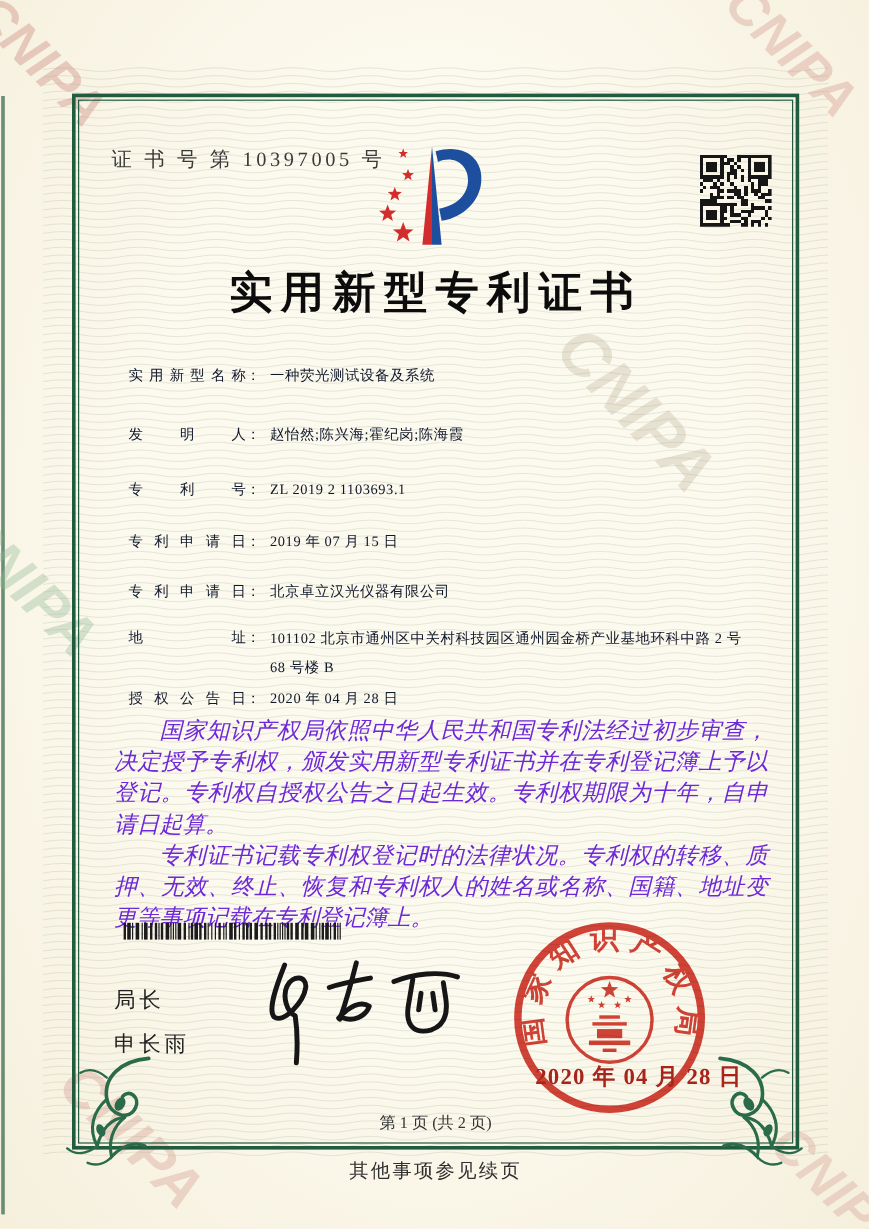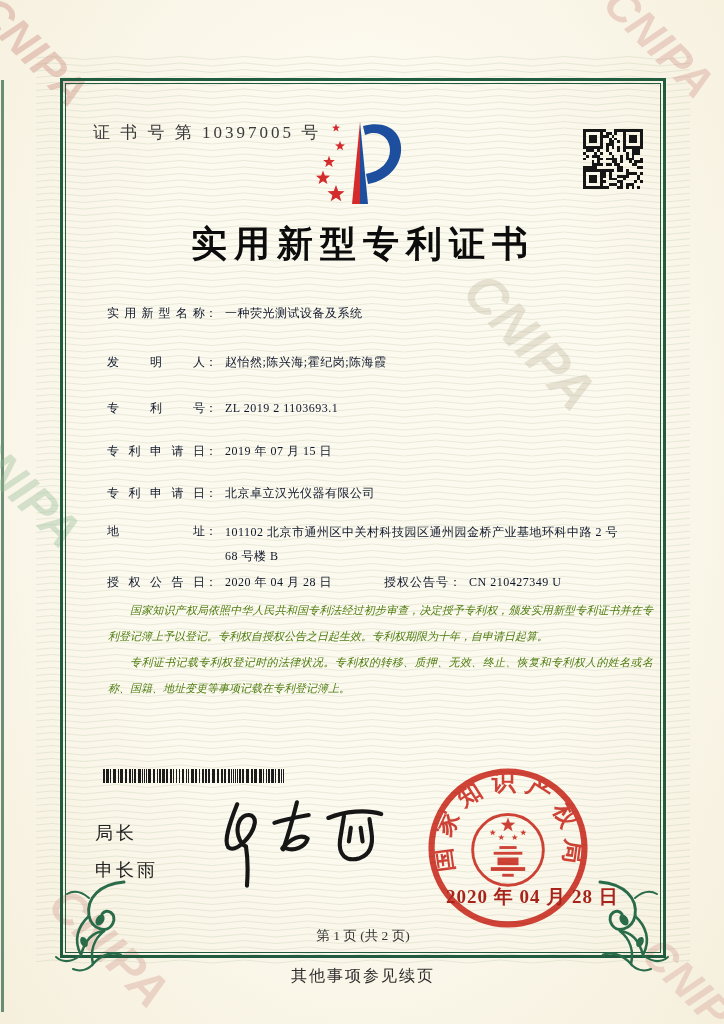--- a/index.html
+++ b/index.html
@@ -28,21 +28,21 @@
   .title{left:63px;top:220px;width:600px;text-align:center;
          font-size:36px;font-weight:bold;color:#0c0c0c;letter-spacing:7px;}
 
   .row{left:107px;width:560px;font-size:12px;color:#0f172a;line-height:22px;}
   .lbl{display:inline-block;width:98px;text-align:justify;text-align-last:justify;vertical-align:top;}
   .colon{vertical-align:top;}
   .val{margin-left:8px;vertical-align:top;letter-spacing:.5px;}
   .row-addr .val{display:inline-block;width:398px;line-height:24px;}
   .grant-no{position:absolute;left:277px;top:0;white-space:nowrap;}
 
-  .paras{left:108px;top:597px;width:545px;font-size:11px;line-height:26px;color:#4d7c0f;
+  .paras{left:95px;top:597px;width:545px;font-size:19px;line-height:26px;color:#6d28d9;
          font-style:italic;}
   .paras p{margin:0;text-indent:2em;text-align:justify;}
 
   #barcode{left:103px;top:769px;width:188px;height:14px;font-size:0;}
   #barcode span{display:inline-block;height:100%;background:#1c1c1c;}
 
   .director-title{left:95px;top:821px;font-size:18px;color:#222;letter-spacing:3px;text-align:center;}
   .director-name{left:95px;top:858px;font-size:18px;color:#222;letter-spacing:3px;}
   #signature{left:196px;top:789px;}
 
@@ -503,21 +503,20 @@
   <span class="lbl">专利申请日</span><span class="colon">：</span><span class="val">2019 年 07 月 15 日</span>
 </div>
 <div class="abs row" style="top:482px">
   <span class="lbl">专利申请日</span><span class="colon">：</span><span class="val">北京卓立汉光仪器有限公司</span>
 </div>
 <div class="abs row row-addr" style="top:520px">
   <span class="lbl">地址</span><span class="colon">：</span><span class="val">101102 北京市通州区中关村科技园区通州园金桥产业基地环科中路 2 号 68 号楼 B</span>
 </div>
 <div class="abs row" style="top:571px">
   <span class="lbl">授权公告日</span><span class="colon">：</span><span class="val">2020 年 04 月 28 日</span>
-  <span class="grant-no"><span class="lbl" style="width:auto;letter-spacing:1px;">授权公告号</span><span class="colon">：</span><span class="val">CN 210427349 U</span></span>
 </div>
 
 <div class="abs paras">
   <p>国家知识产权局依照中华人民共和国专利法经过初步审查，决定授予专利权，颁发实用新型专利证书并在专利登记簿上予以登记。专利权自授权公告之日起生效。专利权期限为十年，自申请日起算。</p>
   <p>专利证书记载专利权登记时的法律状况。专利权的转移、质押、无效、终止、恢复和专利权人的姓名或名称、国籍、地址变更等事项记载在专利登记簿上。</p>
 </div>
 
 <div id="barcode" class="abs"><span style="width: 2px; margin-right: 1px;"></span><span style="width: 3px; margin-right: 1px;"></span><span style="width: 1px; margin-right: 2px;"></span><span style="width: 3px; margin-right: 2px;"></span><span style="width: 1px; margin-right: 1px;"></span><span style="width: 3px; margin-right: 2px;"></span><span style="width: 2px; margin-right: 2px;"></span><span style="width: 2px; margin-right: 1px;"></span><span style="width: 1px; margin-right: 1px;"></span><span style="width: 2px; margin-right: 2px;"></span><span style="width: 3px; margin-right: 1px;"></span><span style="width: 1px; margin-right: 1px;"></span><span style="width: 1px; margin-right: 1px;"></span><span style="width: 1px; margin-right: 1px;"></span><span style="width: 3px; margin-right: 2px;"></span><span style="width: 2px; margin-right: 2px;"></span><span style="width: 1px; margin-right: 1px;"></span><span style="width: 2px; margin-right: 1px;"></span><span style="width: 3px; margin-right: 1px;"></span><span style="width: 2px; margin-right: 2px;"></span><span style="width: 2px; margin-right: 1px;"></span><span style="width: 1px; margin-right: 2px;"></span><span style="width: 1px; margin-right: 2px;"></span><span style="width: 1px; margin-right: 2px;"></span><span style="width: 2px; margin-right: 2px;"></span><span style="width: 1px; margin-right: 1px;"></span><span style="width: 1px; margin-right: 2px;"></span><span style="width: 3px; margin-right: 1px;"></span><span style="width: 2px; margin-right: 2px;"></span><span style="width: 1px; margin-right: 2px;"></span><span style="width: 2px; margin-right: 1px;"></span><span style="width: 2px; margin-right: 1px;"></span><span style="width: 2px; margin-right: 2px;"></span><span style="width: 3px; margin-right: 2px;"></span><span style="width: 2px; margin-right: 2px;"></span><span style="width: 2px; margin-right: 1px;"></span><span style="width: 2px; margin-right: 2px;"></span><span style="width: 2px; margin-right: 1px;"></span><span style="width: 1px; margin-right: 1px;"></span><span style="width: 1px; margin-right: 1px;"></span><span style="width: 1px; margin-right: 1px;"></span><span style="width: 1px; margin-right: 1px;"></span><span style="width: 2px; margin-right: 1px;"></span><span style="width: 2px; margin-right: 2px;"></span><span style="width: 3px; margin-right: 2px;"></span><span style="width: 2px; margin-right: 1px;"></span><span style="width: 3px; margin-right: 2px;"></span><span style="width: 3px; margin-right: 1px;"></span><span style="width: 1px; margin-right: 2px;"></span><span style="width: 1px; margin-right: 1px;"></span><span style="width: 2px; margin-right: 1px;"></span><span style="width: 3px; margin-right: 1px;"></span><span style="width: 1px; margin-right: 2px;"></span><span style="width: 2px; margin-right: 1px;"></span><span style="width: 1px; margin-right: 1px;"></span><span style="width: 1px; margin-right: 2px;"></span></div>
 
 <div class="abs director-title">局长</div>

